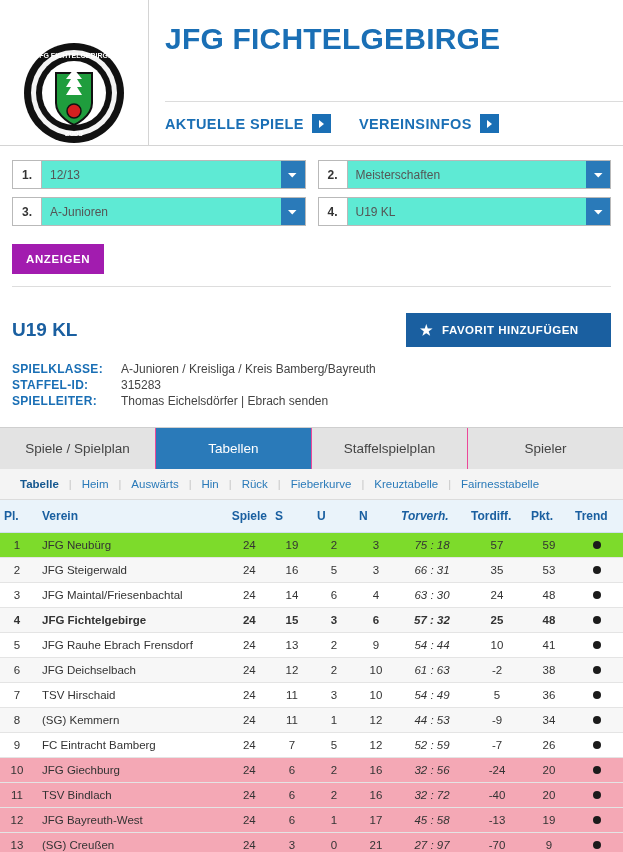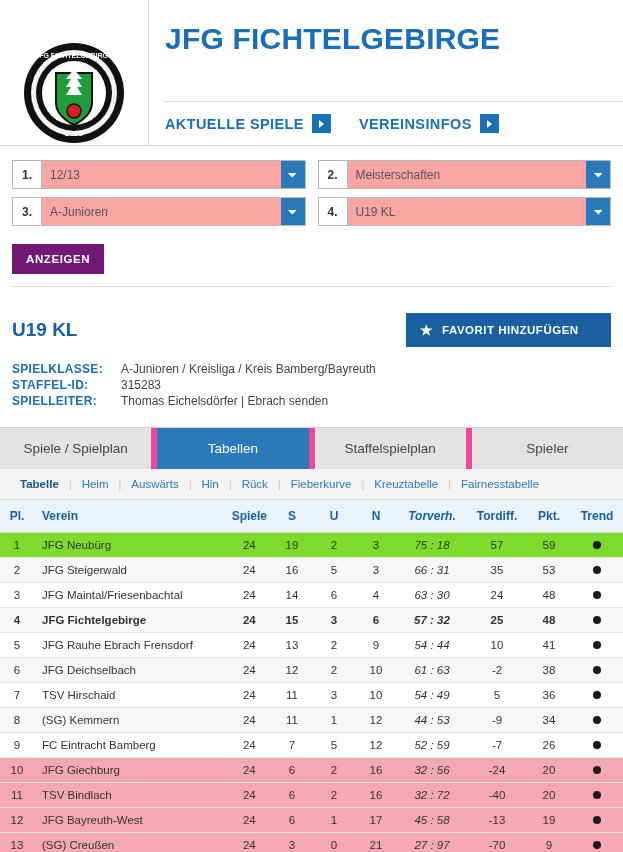--- a/index.html
+++ b/index.html
@@ -113,21 +113,21 @@
     color: #333;
     display: flex;
     align-items: center;
     justify-content: center;
     font-weight: bold;
   }
   .select-wrap {
     flex: 1;
     position: relative;
     border: 1px solid #b9b9b9;
-    background: #fca5a5;
+    background: #5eead4;
     display: flex;
     align-items: center;
     justify-content: center;
   }
   .select-value {
     font-size: 12px;
     color: #555;
     padding-left: 8px;
     flex: 1;
     white-space: nowrap;
@@ -137,21 +137,21 @@
     width: 24px;
     min-width: 24px;
     background: #2a7ab9;
     align-self: stretch;
     display: flex;
     align-items: center;
     justify-content: center;
   }
   .btn-primary {
     margin-top: 10px;
-    background: #701a75;
+    background: #a21caf;
     color: #fff;
     font-size: 11.5px;
     font-weight: bold;
     letter-spacing: 0.6px;
     padding: 9px 14px;
     display: inline-block;
     border: none;
     cursor: pointer;
   }
 
@@ -212,21 +212,21 @@
     background: #e3e3e3;
     border-top: 1px solid #cfcfcf;
     margin-top: 8px;
   }
   .tab {
     flex: 1;
     text-align: center;
     font-size: 13.5px;
     color: #444;
     padding: 13px 2px;
-    border-right: 6px solid #ec4899;
+    border-right: 1px solid #ec4899;
     cursor: pointer;
     background: #e3e3e3;
   }
   .tab:last-child { border-right: none; }
   .tab.active {
     background: #2a7ab9;
     color: #fff;
     font-weight: normal;
   }
 
@@ -254,21 +254,21 @@
     border-collapse: collapse;
     font-size: 11.5px;
   }
   table.standings thead th {
     background: #eaf3fa;
     color: #1a5fa0;
     font-size: 12px;
     font-weight: bold;
     padding: 9px 4px;
     border-bottom: 1px solid #cfe0ee;
-    text-align: center;
+    text-align: left;
     white-space: nowrap;
   }
   table.standings thead th.left { text-align: left; padding-left: 8px; }
   table.standings tbody td {
     padding: 6px 4px;
     text-align: center;
     border-bottom: 1px solid #e4e4e4;
     color: #333;
     white-space: nowrap;
   }

